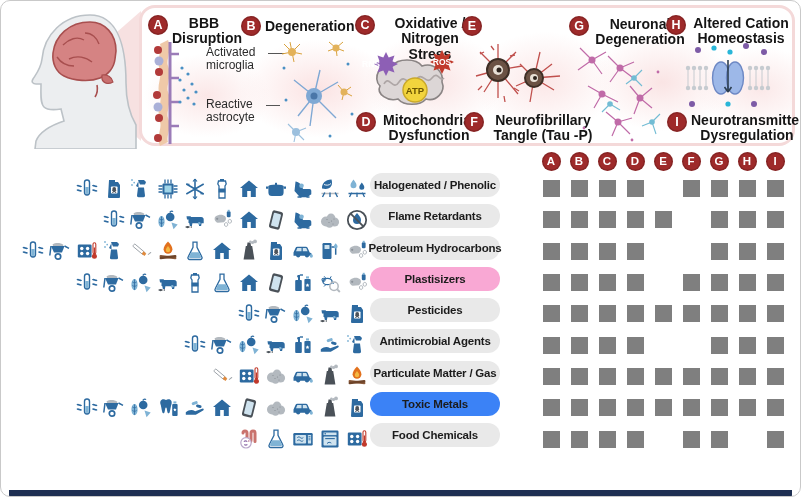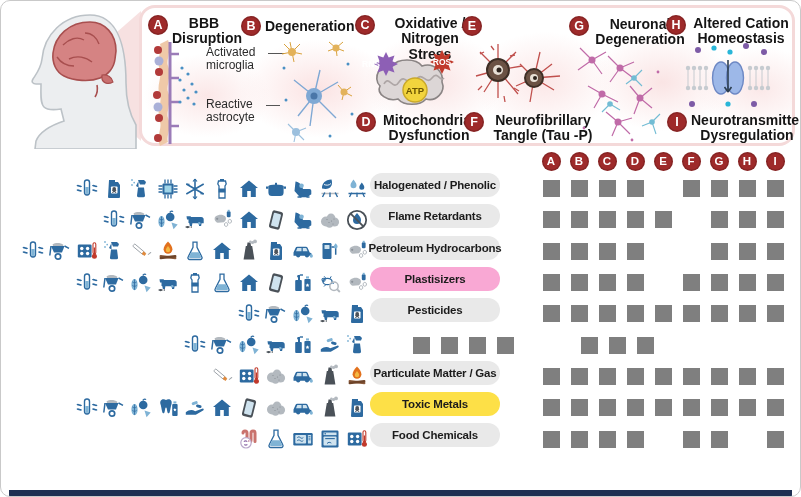--- a/index.html
+++ b/index.html
@@ -904,20 +904,21 @@
               <svg viewBox="0 0 24 24" width="24" height="24">
                 <circle cx="3" cy="3" r=".9" fill="#7fb3d5"></circle>
                 <circle cx="5.2" cy="5.6" r=".9" fill="#7fb3d5"></circle>
                 <circle cx="3" cy="8" r=".9" fill="#7fb3d5"></circle>
                 <path d="M9 3h6l2 2-1 2.5h-5z" fill="#2d6aa0"></path>
                 <path d="M9.5 4L7 9l2.5 1.5z" fill="#2d6aa0"></path>
                 <path d="M9 10.5h6l1 8a1.6 1.6 0 0 1-1.6 1.8h-4.8A1.6 1.6 0 0 1 8 18.5z" fill="#2d6aa0"></path>
               </svg>
             </span>
           </div>
+          <div class="pill" style="background: rgb(233, 233, 233);">Antimicrobial Agents</div>
           <div class="rspacer"></div>
           <div class="cslot">
             <div class="sq" style="background: rgb(127, 127, 127);"></div>
           </div>
           <div class="cslot">
             <div class="sq" style="background: rgb(127, 127, 127);"></div>
           </div>
           <div class="cslot">
             <div class="sq" style="background: rgb(127, 127, 127);"></div>
           </div>
@@ -1119,21 +1120,21 @@
             </span>
             <span class="icon">
               <svg viewBox="0 0 24 24" width="24" height="24">
                 <path d="M7 3h6v2h3l2 3v12a1 1 0 0 1-1 1H7a1 1 0 0 1-1-1z" fill="#2d6aa0"></path>
                 <rect x="9" y="9.5" width="6.5" height="7" rx=".8" fill="#fff"></rect>
                 <circle cx="12.2" cy="12" r="1.9" fill="#4a5158"></circle>
                 <path d="M10.3 15.6l3.8-2.6M10.3 13l3.8 2.6" stroke="#4a5158" stroke-width="1.1"></path>
               </svg>
             </span>
           </div>
-          <div class="pill" style="background: #fde047;">Toxic Metals</div>
+          <div class="pill" style="background: #3b82f6;">Toxic Metals</div>
           <div class="rspacer"></div>
           <div class="cslot">
             <div class="sq" style="background: rgb(127, 127, 127);"></div>
           </div>
           <div class="cslot">
             <div class="sq" style="background: rgb(127, 127, 127);"></div>
           </div>
           <div class="cslot">
             <div class="sq" style="background: rgb(127, 127, 127);"></div>
           </div>

